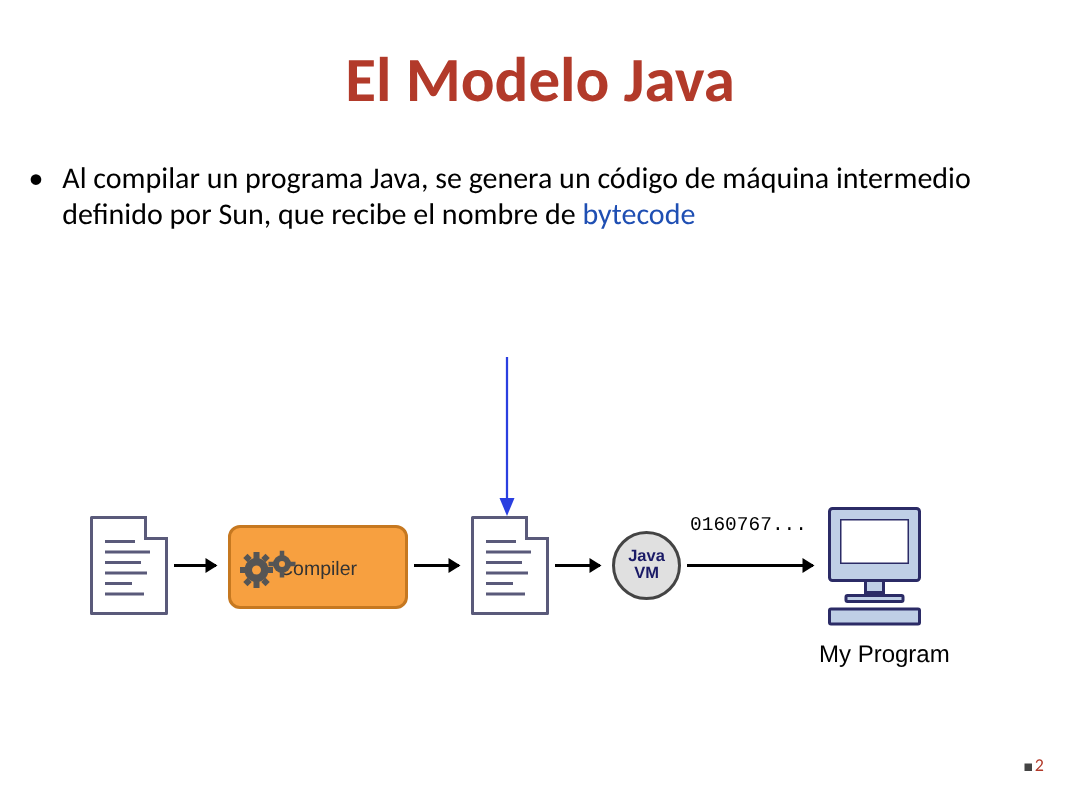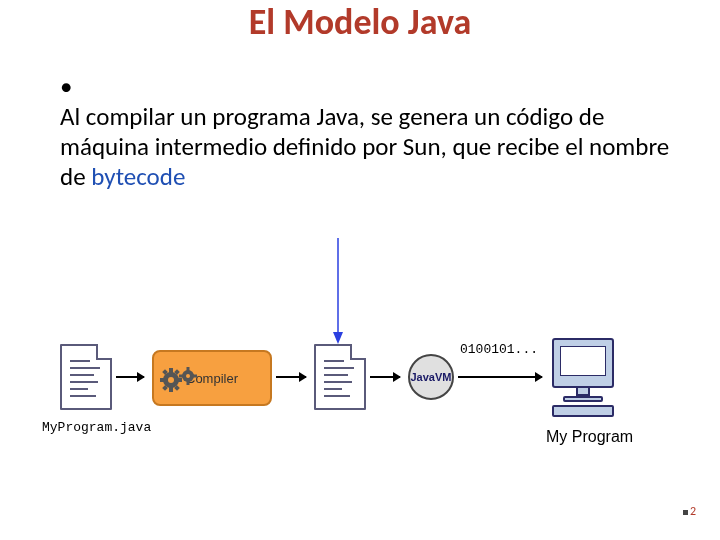--- a/index.html
+++ b/index.html
@@ -6,27 +6,28 @@
   body {
     width: 720px;
     height: 540px;
     background: #fff;
     font-family: Calibri, Arial, sans-serif;
     position: relative;
     overflow: hidden;
   }
   .title {
     text-align: center;
-    font-size: 36px;
+    font-size: 42px;
     font-weight: bold;
     color: #b23a2a;
+    margin-top: 28px;
   }
   .bullet-block {
-    margin: 28px 40px 0 60px;
-    font-size: 25px;
+    margin: 28px 40px 0 19px;
+    font-size: 20px;
     color: #000;
     line-height: 1.2;
   }
   .bullet-block .dot {
     display: inline-block;
     width: 18px;
     vertical-align: top;
   }
   .bullet-block .text {
     display: inline-block;
@@ -121,21 +122,21 @@
   }
   
   .jvm {
     position: absolute;
     width: 46px;
     height: 46px;
     background: #e0e0e0;
     border: 2px solid #444;
     border-radius: 50%;
     display: flex;
-    flex-direction: row;
+    flex-direction: column;
     align-items: center;
     justify-content: center;
     font-family: Verdana, sans-serif;
     font-size: 11px;
     font-weight: bold;
     color: #1a1a66;
     line-height: 1;
   }
   
   .computer {
@@ -248,21 +249,20 @@
   <div class="file" style="left:0; top:4px;">
     <div class="file-lines">
         <div></div>
         <div></div>
         <div></div>
         <div></div>
         <div></div>
         <div></div>
       </div>
   </div>
-  <div class="caption" style="left:-18px; top:80px;">MyProgram.java</div>
 
   <div class="harrow" style="left:56px; top:36px; width:28px;"></div>
 
   <div class="compiler" style="left:92px; top:10px;">
     <span class="gear">
       <svg width="42" height="26" viewBox="0 0 42 26">
         <g fill="#555">
           <circle cx="11" cy="13" r="8"></circle>
           <circle cx="11" cy="13" r="3" fill="#f7a040"></circle>
           <rect x="9" y="1" width="4" height="5"></rect>
@@ -298,21 +298,21 @@
       </div>
   </div>
 
   <div class="harrow" style="left:310px; top:36px; width:30px;"></div>
 
   <div class="jvm" style="left:348px; top:14px;">
     <span>Java</span>
     <span>VM</span>
   </div>
 
-  <div class="binlabel" style="left:400px; top:2px;">0100101...</div>
+  <div class="binlabel" style="left:400px; top:2px;">0160767...</div>
   <div class="harrow" style="left:398px; top:36px; width:84px;"></div>
 
   <div class="computer" style="left:492px; top:-2px;">
     <div class="monitor">
         <div class="screen"></div>
       </div>
     <div class="stand"></div>
     <div class="base"></div>
     <div class="keyboard"></div>
   </div>

